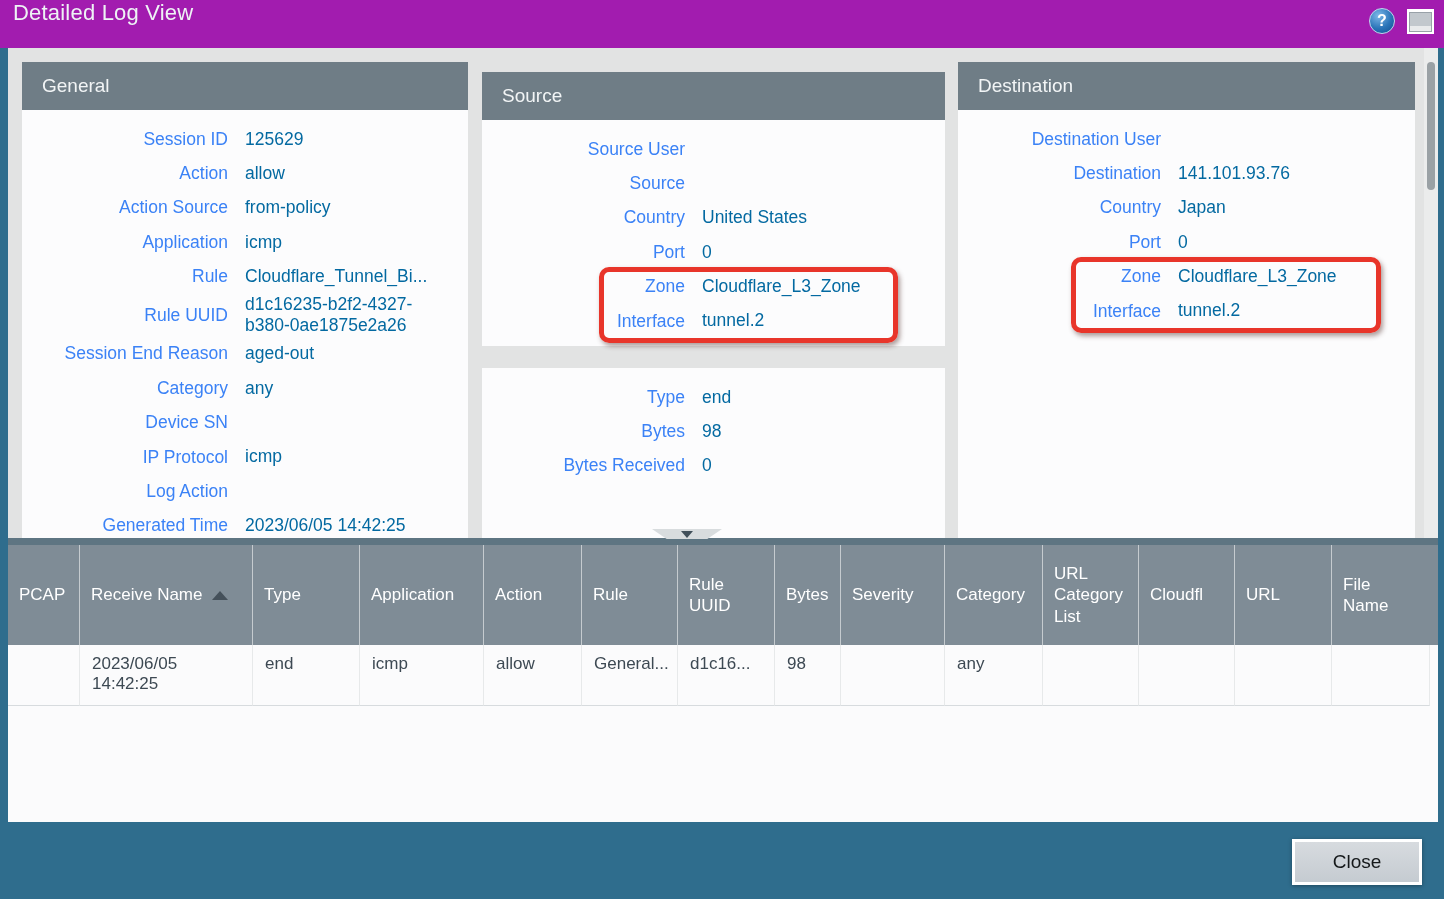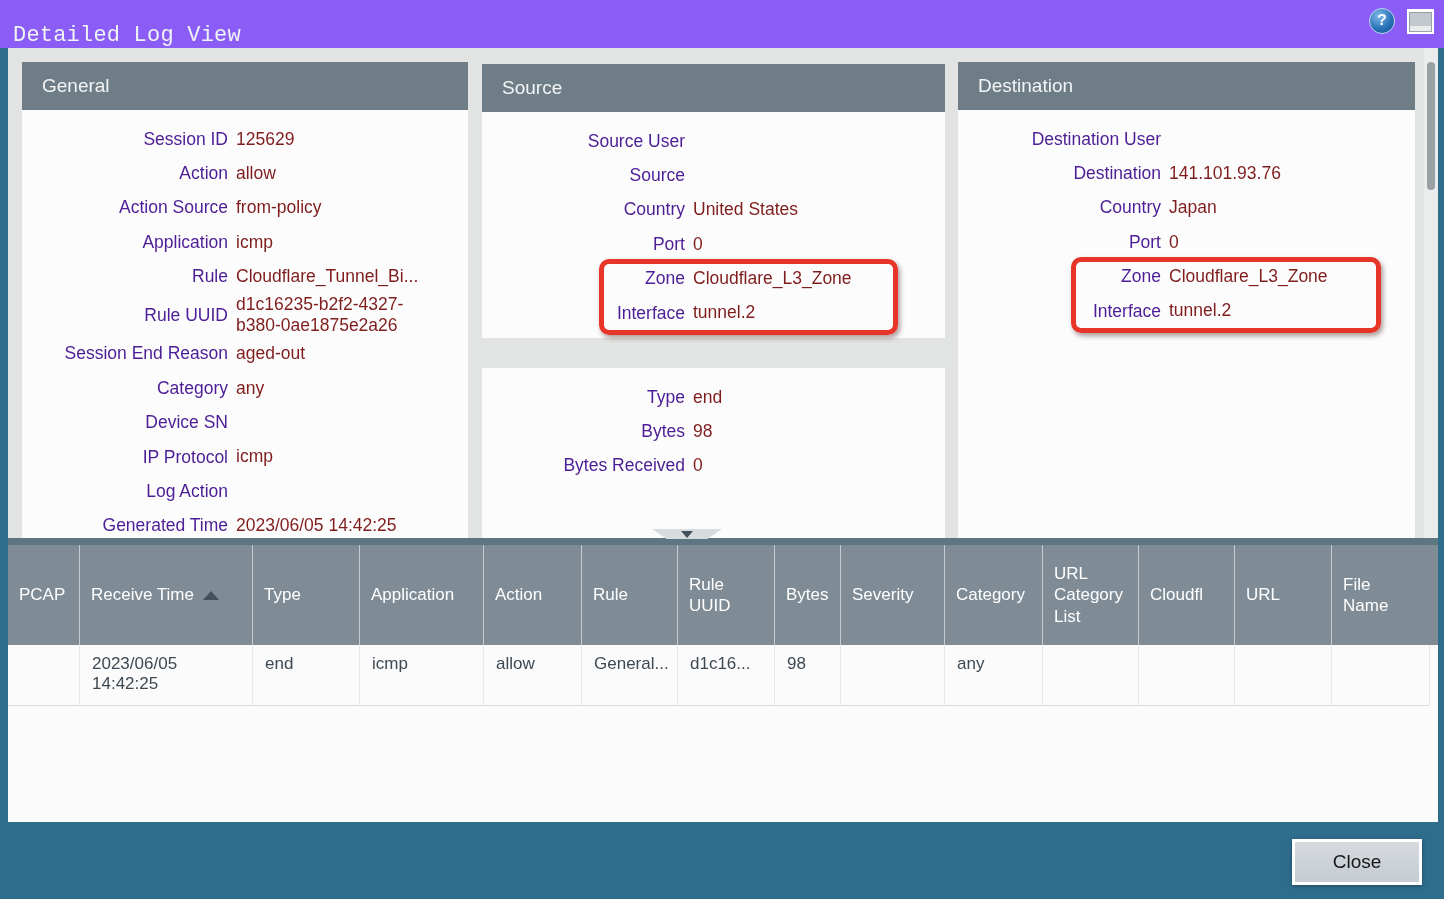--- a/index.html
+++ b/index.html
@@ -1,44 +1,44 @@
 <!DOCTYPE html>
 <html><head>
 <meta charset="utf-8">
 <style>
   * { margin:0; padding:0; box-sizing:border-box; }
   html,body { width:1444px; height:899px; }
   body { font-family:"Liberation Sans","DejaVu Sans",sans-serif; background:#2f6d8d; position:relative; overflow:hidden; }
 
   
-  .titlebar { position:absolute; left:0; top:0; width:1444px; height:48px; background:#8b5cf6; display:flex; align-items:flex-end;font-family:Liberation Mono, monospace; }
+  .titlebar { position:absolute; left:0; top:0; width:1444px; height:48px; background:#a21caf; display:flex; align-items:flex-start; }
   .titlebar .title { color:#eef3f5; font-size:22px; font-weight:400; margin-left:13px; letter-spacing:.2px; }
   .titlebar-icons { position:absolute; right:10px; top:8px; display:flex; gap:12px; align-items:center; }
   .help-icon { width:26px; height:26px; border-radius:50%;
     background:radial-gradient(circle at 35% 28%, #7db8e8 0%, #2a74b8 55%, #0e4d8f 100%);
     border:1px solid #bcd8ec; color:#fff; font-size:16px; font-weight:bold;
     display:flex; align-items:center; justify-content:center; cursor:pointer; }
   .win-icon { width:27px; height:25px; background:#ffffff; padding:4px 3px 3px 3px; cursor:pointer; }
   .win-icon .win-inner { width:100%; height:100%; background:linear-gradient(#c2c8cd 0 70%, #e9ebec 70% 100%); outline:1px solid #98a1a8; }
 
   
   .dialog-body { position:absolute; left:8px; top:48px; width:1430px; height:774px; background:#e2e3e3; }
 
   
   .panels-clip { position:absolute; left:0; top:0; width:1430px; height:490px; overflow:hidden; }
 
   .panel { position:absolute; background:#fcfcfd; }
   .panel-header { height:48px; background:#6f7d86; color:#f2f5f6; font-size:19px; line-height:48px; padding-left:20px; }
   .panel-rows { padding-top:12px; }
   .prow { display:flex; align-items:center; min-height:34.4px; }
-  .plabel { flex:none; width:206px; text-align:right; color:#4c1d95; font-size:17.5px; }
-  .pvalue { margin-left:8px; color:#7f1d1d; font-size:17.5px; line-height:1.22; flex:1; }
+  .plabel { flex:none; width:206px; text-align:right; color:#3b82f6; font-size:17.5px; }
+  .pvalue { margin-left:17px; color:#0369a1; font-size:17.5px; line-height:1.22; flex:1; }
 
   .panel-general  { left:14px;  top:14px;  width:446px; height:620px; }
-  .panel-source   { left:474px; top:16px;  width:463px; height:274px; }
+  .panel-source   { left:474px; top:24px;  width:463px; height:274px; }
   .panel-details  { left:474px; top:320px; width:463px; height:400px; }
   .panel-destination { left:950px; top:14px; width:457px; height:588px; }
   .panel-source .plabel, .panel-details .plabel, .panel-destination .plabel { width:203px; }
   .panel-general .pvalue { flex:none; width:192px; word-wrap:break-word; }
 
   .hl-box { position:absolute; border:5px solid #e8352a; border-radius:10px;
             box-shadow:2px 3px 5px rgba(70,35,30,.45); pointer-events:none; }
   .panel-source .hl-box { left:117px; top:195px; width:299px; height:76px; }
   .panel-destination .hl-box { left:113px; top:195px; width:310px; height:76px; }
 
@@ -234,21 +234,21 @@
         <div class="tri"></div>
       </div>
   </div>
 
   <div class="table-section">
     <div class="thead">
       <div class="th c0">
           <span>PCAP</span>
         </div>
       <div class="th c1">
-          <span>Receive Time</span>
+          <span>Receive Name</span>
           <span class="sort-arrow"></span>
         </div>
       <div class="th c2">
           <span>Type</span>
         </div>
       <div class="th c3">
           <span>Application</span>
         </div>
       <div class="th c4">
           <span>Action</span>

